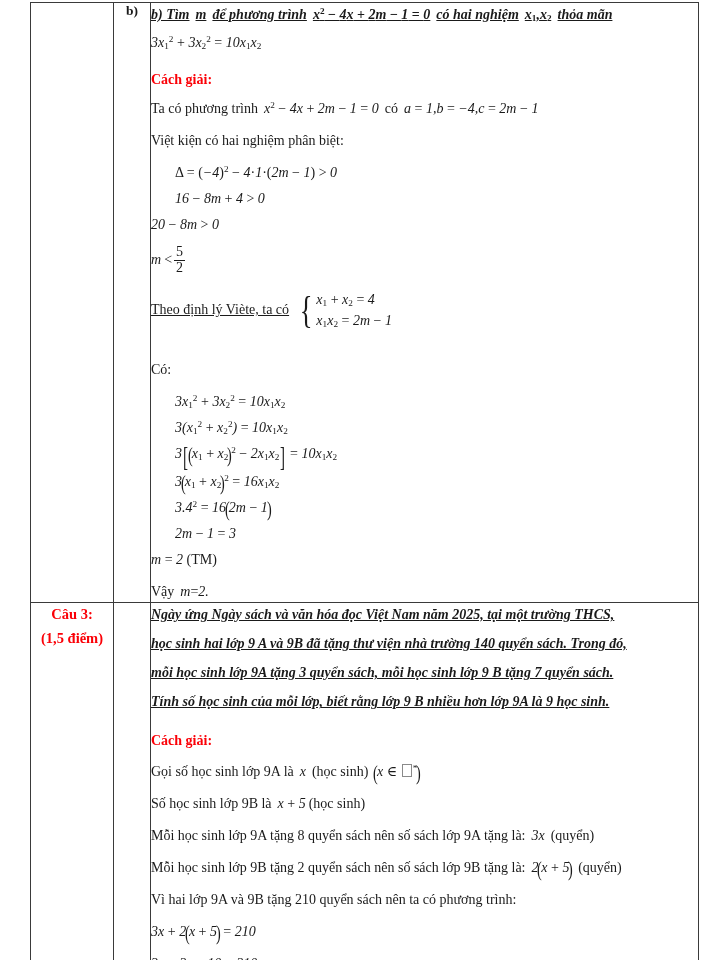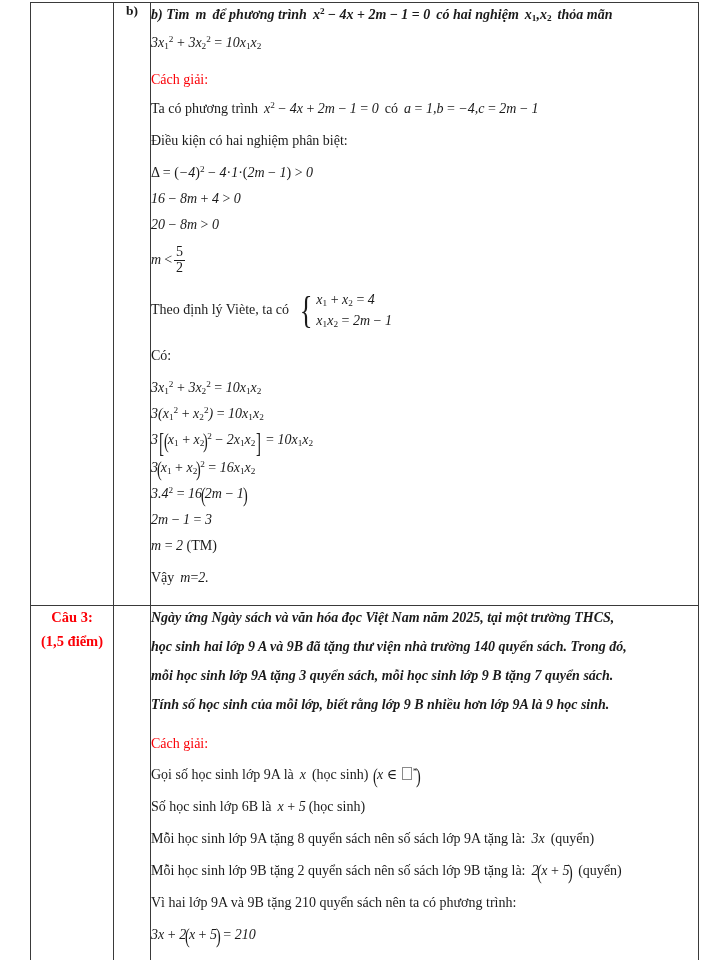--- a/index.html
+++ b/index.html
@@ -54,37 +54,38 @@
   .body-cell {
     padding: 6px 8px 7px 10px;
   }
 
   .line {
     font-size: 14px;
     line-height: 1.5;
     margin: 0 0 8px 0;
     white-space: nowrap;
   }
-  .line:last-child { margin-bottom: 17px; }
+  .line:last-child { margin-bottom: 0; }
 
   .q-statement {
     font-weight: bold;
     font-style: italic;
     font-size: 14px;
     line-height: 1.72;
     margin: 0 0 5px 0;
+    text-decoration: underline;
   }
   .heading-red {
     color: #fb0007;
-    font-weight: normal;
+    font-weight: bold;
     font-size: 14px;
     margin: 16px 0 8px 0;
     line-height: 1.5;
   }
-  .tight { margin-bottom: 5px; }
+  .tight { margin-bottom: 5px; margin-left: 24px; }
   .gap-lg { margin-bottom: 11px; }
 
   
   .m {
     font-family: "Liberation Serif", "DejaVu Serif", serif;
     font-style: italic;
     white-space: nowrap;
   }
   .mn, .op {
     font-style: normal;
@@ -183,37 +184,37 @@
           <p class="line gap-lg">
             <span class="m">3<span class="m">x</span><sub>1</sub><sup>2</sup><span class="op"> + </span>3<span class="m">x</span><sub>2</sub><sup>2</sup><span class="op"> = </span>10<span class="m">x</span><sub>1</sub><span class="m">x</span><sub>2</sub></span>
           </p>
 
           <p class="heading-red">Cách giải:</p>
 
           <p class="line gap-lg">
             <span>Ta có phương trình</span><span class="sp"></span><span class="m"><span class="m">x</span><sup>2</sup><span class="op"> − </span>4<span class="m">x</span><span class="op"> + </span>2<span class="m">m</span><span class="op"> − </span>1<span class="op"> = </span>0</span><span class="sp"></span><span>có</span><span class="sp"></span><span class="m"><span class="m">a</span><span class="op"> = </span>1,<span class="m">b</span><span class="op"> = </span>−4,<span class="m">c</span><span class="op"> = </span>2<span class="m">m</span><span class="op"> − </span>1</span>
           </p>
 
-          <p class="line gap-lg">Điều kiện có hai nghiệm phân biệt:</p>
+          <p class="line gap-lg">Việt kiện có hai nghiệm phân biệt:</p>
 
           <p class="line tight">
             <span class="m"><span class="op">Δ</span><span class="op"> = </span><span class="op">(</span>−4<span class="op">)</span><sup>2</sup><span class="op"> − </span>4<span class="op">·</span>1<span class="op">·</span><span class="op">(</span>2<span class="m">m</span><span class="op"> − </span>1<span class="op">)</span><span class="op"> &gt; </span>0</span>
           </p>
           <p class="line tight">
             <span class="m">16<span class="op"> − </span>8<span class="m">m</span><span class="op"> + </span>4<span class="op"> &gt; </span>0</span>
           </p>
           <p class="line gap-lg">
             <span class="m">20<span class="op"> − </span>8<span class="m">m</span><span class="op"> &gt; </span>0</span>
           </p>
 
           <p class="line" style="margin-bottom:14px;">
             <span class="m">m</span><span class="sp-sm"></span><span class="op">&lt;</span><span class="frac"><span class="num">5</span><span class="den">2</span></span>
           </p>
 
-          <p class="line" style="margin-bottom:14px;">
+          <p class="line" style="margin-bottom:28px;text-decoration:underline;">
             <span>Theo định lý Viète, ta có</span><span class="sp"></span><span class="sys">
                 <span class="brace">{</span>
                 <span class="rows">
                   <span class="m"><span class="m">x</span><sub>1</sub><span class="op"> + </span><span class="m">x</span><sub>2</sub><span class="op"> = </span>4</span>
                   <span class="m"><span class="m">x</span><sub>1</sub><span class="m">x</span><sub>2</sub><span class="op"> = </span>2<span class="m">m</span><span class="op"> − </span>1</span>
                 </span>
               </span>
           </p>
 
           <p class="line gap-lg">Có:</p>
@@ -260,21 +261,21 @@
           <p class="q-statement">mỗi học sinh lớp 9A tặng 3 quyển sách, mỗi học sinh lớp 9 B tặng 7 quyển sách.</p>
           <p class="q-statement">Tính số học sinh của mỗi lớp, biết rằng lớp 9 B nhiều hơn lớp 9A là 9 học sinh.</p>
 
           <p class="heading-red" style="margin-bottom:10px;">Cách giải:</p>
 
           <p class="line gap-lg">
             <span>Gọi số học sinh lớp 9A là</span><span class="sp"></span><span class="m">x</span><span class="sp"></span><span>(học sinh)</span><span class="sp"></span><span class="m"><span class="paren-tall">(</span><span class="m">x</span><span class="op"> ∈ </span><span class="tofu"></span><span class="op"><sup>*</sup></span><span class="paren-tall">)</span></span>
           </p>
 
           <p class="line gap-lg">
-            <span>Số học sinh lớp 6B là</span><span class="sp"></span><span class="m"><span class="m">x</span><span class="op"> + </span>5</span><span class="sp-sm"></span><span>(học sinh)</span>
+            <span>Số học sinh lớp 9B là</span><span class="sp"></span><span class="m"><span class="m">x</span><span class="op"> + </span>5</span><span class="sp-sm"></span><span>(học sinh)</span>
           </p>
 
           <p class="line gap-lg">
             <span>Mỗi học sinh lớp 9A tặng 8 quyển sách nên số sách lớp 9A tặng là:</span><span class="sp"></span><span class="m">3<span class="m">x</span></span><span class="sp"></span><span>(quyển)</span>
           </p>
 
           <p class="line gap-lg">
             <span>Mỗi học sinh lớp 9B tặng 2 quyển sách nên số sách lớp 9B tặng là:</span><span class="sp"></span><span class="m">2<span class="paren-tall">(</span><span class="m">x</span><span class="op"> + </span>5<span class="paren-tall">)</span></span><span class="sp"></span><span>(quyển)</span>
           </p>
 

